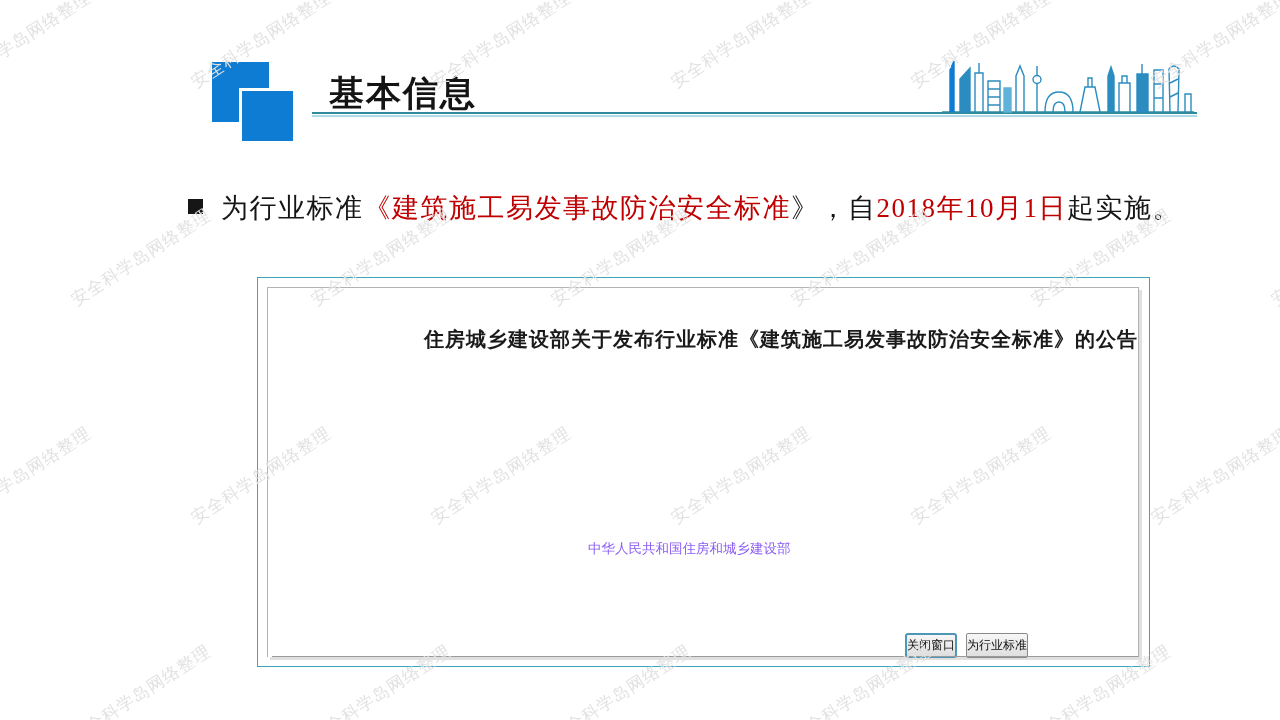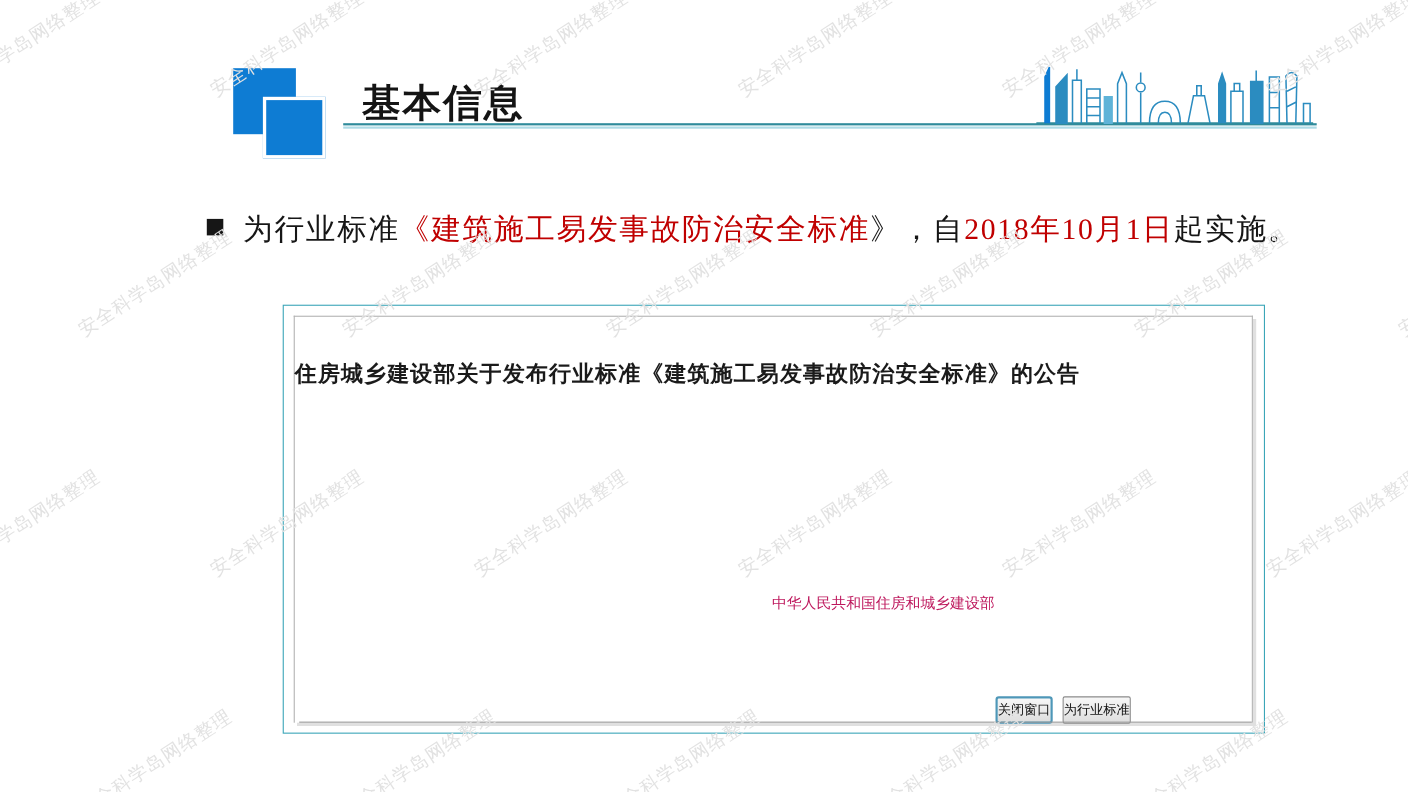--- a/index.html
+++ b/index.html
@@ -35,26 +35,26 @@
   .doc-frame{
     position:absolute;left:257px;top:277px;width:893px;height:390px;
     border:1px solid #3ba6b8;background:#ffffff;box-sizing:border-box;
   }
   .doc-page{
     position:absolute;left:9px;top:9px;width:872px;height:370px;box-sizing:border-box;
     background:#ffffff;border-top:1px solid #b3b3b3;border-left:1px solid #b3b3b3;
     border-right:1px solid #b3b3b3;box-shadow:3px 3px 0 #e0e0e0;
   }
   .doc-title{
-    margin-top:38px;text-align:left;font-size:20px;font-weight:700;
+    margin-top:38px;text-align:right;font-size:20px;font-weight:700;
     color:#1a1a1a;letter-spacing:1px;
   }
   .doc-body{position:absolute;top:124px;left:28px;right:26px;color:#2b2b2b;}
   .doc-body p{margin:0 0 11px 0;text-indent:2em;font-size:13.5px;line-height:28px;}
-  .doc-sign{position:absolute;top:252px;left:320px;width:430px;text-align:center;color:#be185d;}
+  .doc-sign{position:absolute;top:252px;left:320px;width:430px;color:#8b5cf6;}
   .doc-issuer{font-size:13.5px;}
   .doc-date{font-size:13px;margin-top:12px;}
   .doc-buttons{position:absolute;top:345px;right:110px;display:flex;gap:9px;}
   .btn{
     font-family:"Liberation Sans",sans-serif;font-size:12px;color:#111;
     background:linear-gradient(#f7f7f7,#dedede);padding:2px 0;cursor:pointer;
   }
   .btn-close{border:2px solid #4e97b8;border-radius:3px;}
   .btn-print{border:1px solid #8a8a8a;border-radius:2px;}
   .doc-footer-line{position:absolute;left:4px;right:0;bottom:0;border-top:1px solid #9a9a9a;}

